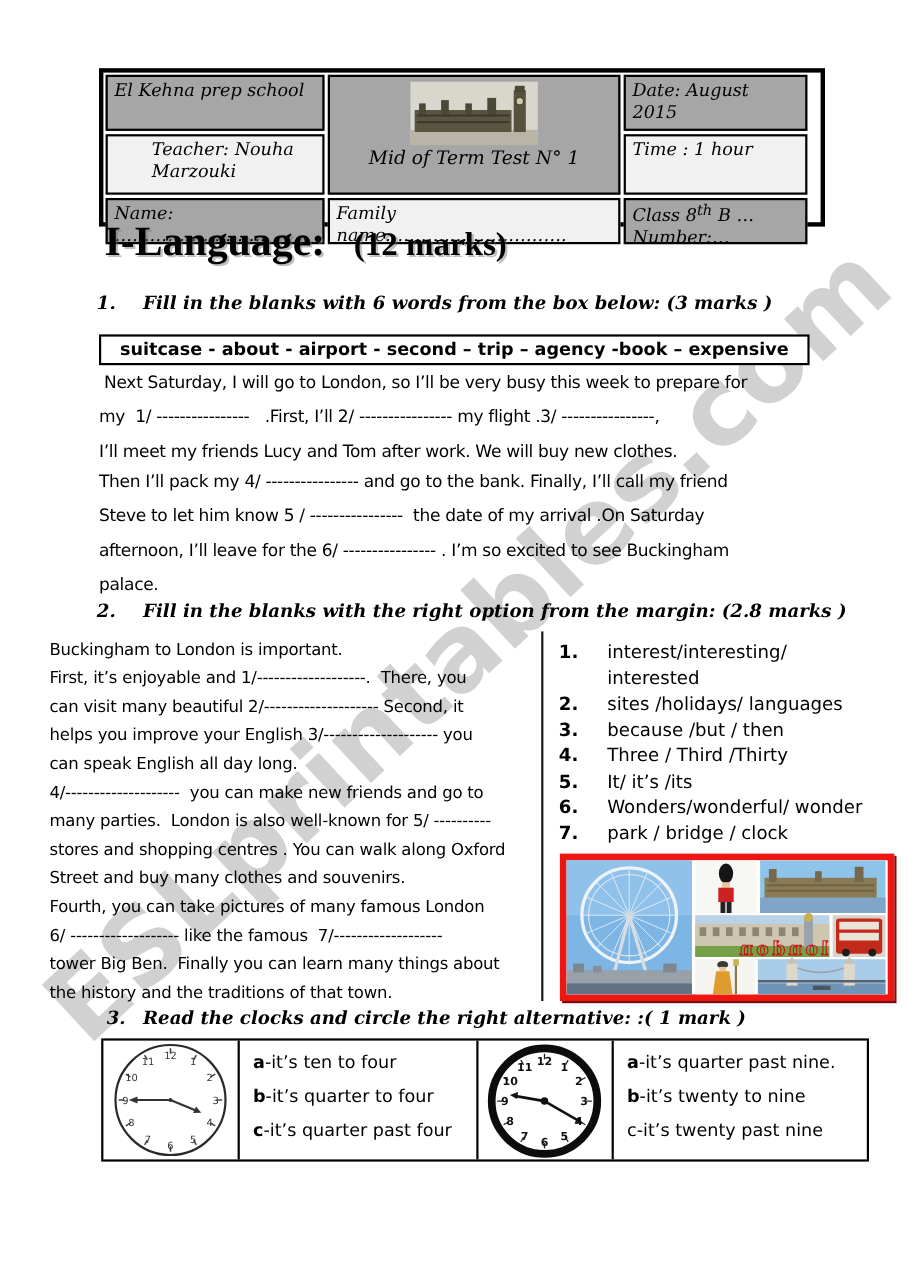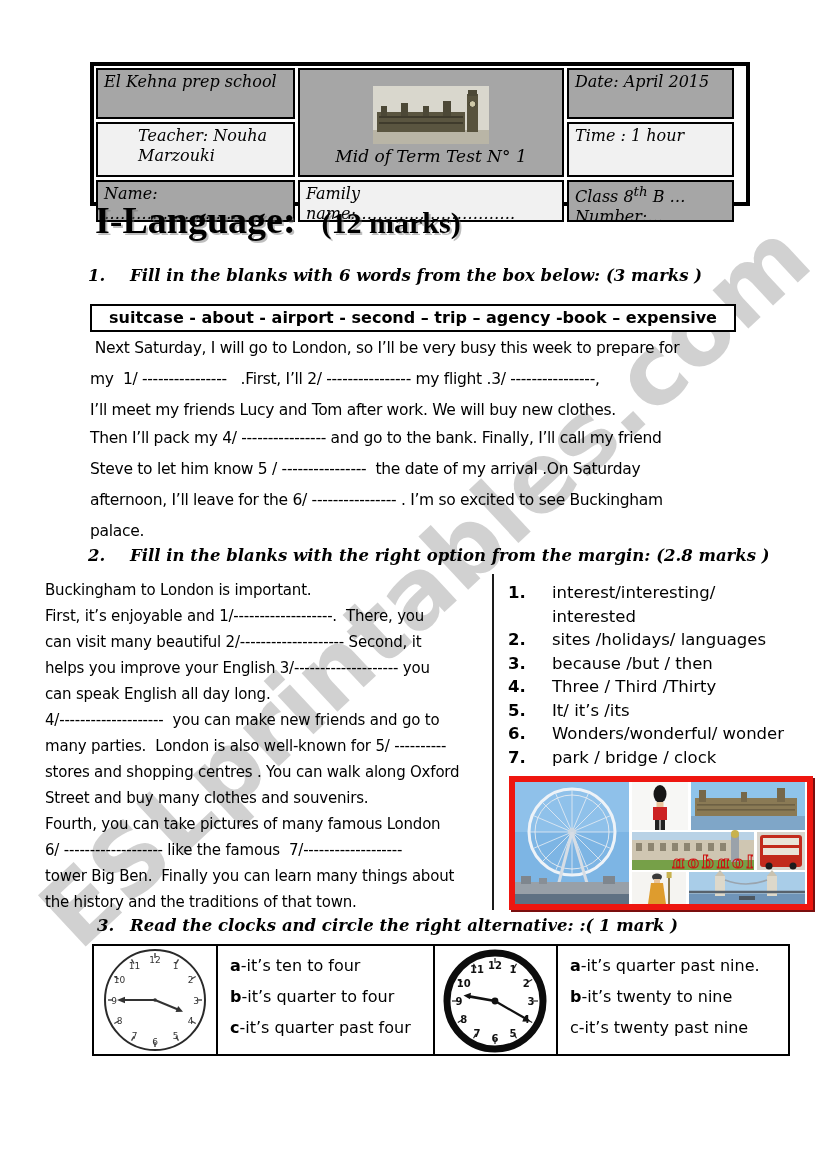--- a/index.html
+++ b/index.html
@@ -13,21 +13,21 @@
   .fg{z-index:2;}
   
   #hdr{left:90px;top:62px;width:648px;height:132px;border:4px solid #000;background:#fff;
     display:grid;grid-template-columns:199px 266px 167px;grid-template-rows:51px 55px 42px;
     grid-gap:3px;padding:2px;z-index:2;}
   .cell{border:2px solid #000;padding:2px 6px;font-family:"DejaVu Serif",serif;
     font-style:italic;font-weight:normal;font-size:16px;line-height:1.25;overflow:hidden;}
   .cell.gray{background:#a6a6a6;}
   .cell.light{background:#f1f1f1;}
   #hdr .mid{grid-column:2;grid-row:1 / span 2;display:flex;flex-direction:column;
-    align-items:center;justify-content:flex-start;padding-top:16px;}
+    align-items:center;justify-content:flex-start;padding-top:4px;}
   #hdr .mid .cap{margin-top:2px;font-size:17px;}
   
   #title{left:95px;top:198px;display:flex;align-items:baseline;gap:26px;
     font-family:"Liberation Serif",serif;font-weight:bold;
     text-shadow:2px 2px 0 rgba(110,110,110,0.45);}
   #title .t1{font-size:38px;}
   #title .t2{font-size:30px;}
   
   .exhead{font-family:"DejaVu Serif",serif;font-style:italic;font-weight:bold;
     font-size:16.5px;white-space:nowrap;display:flex;}
@@ -80,21 +80,21 @@
       <g fill="#3f3b2c">
           <rect x="6" y="30" width="84" height="2"></rect>
           <rect x="6" y="36" width="84" height="2"></rect>
         </g>
       <rect x="94" y="8" width="11" height="38" fill="#57523d"></rect>
       <rect x="95" y="4" width="9" height="6" fill="#4c4836"></rect>
       <circle cx="99.5" cy="18" r="3.4" fill="#cfc9a8" stroke="#3c3828" stroke-width="1"></circle>
     </svg>
     <div class="cap">Mid of Term Test N° 1</div>
   </div>
-  <div class="cell gray" style="grid-column:3;grid-row:1;">Date: April 2015</div>
+  <div class="cell gray" style="grid-column:3;grid-row:1;">Date: August 2015</div>
   <div class="cell light" style="grid-column:1;grid-row:2;padding-left:40px;">Teacher: Nouha Marzouki</div>
   <div class="cell light" style="grid-column:3;grid-row:2;">Time : 1 hour</div>
   <div class="cell gray" style="grid-column:1;grid-row:3;">Name: ………………..…...</div>
   <div class="cell light" style="grid-column:2;grid-row:3;">Family name:………..……………….</div>
   <div class="cell gray" style="grid-column:3;grid-row:3;"><span>Class 8</span><sup>th</sup><span> B …Number:…</span></div>
 </div>
 
 <div id="title" class="abs fg">
   <span class="t1">I-Language:</span>
   <span class="t2">(12 marks)</span>

